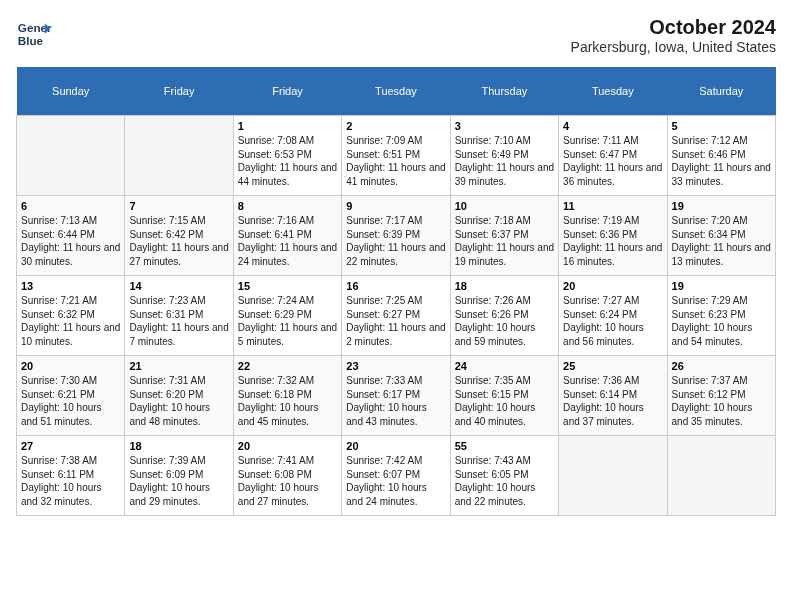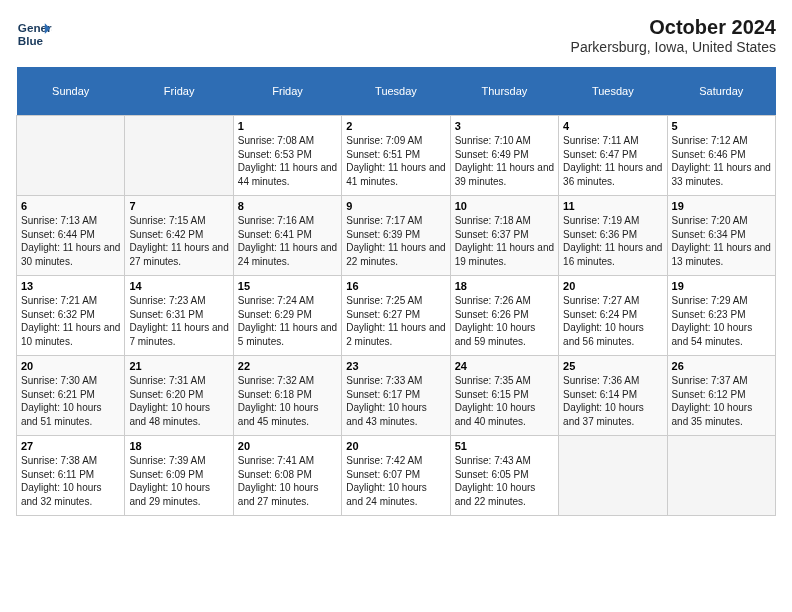--- a/index.html
+++ b/index.html
@@ -233,20 +233,20 @@
         </td>
         <td>
           <span class="day-number">20</span>
           <div class="day-info">Sunrise: 7:41 AM<br>Sunset: 6:08 PM<br>Daylight: 10 hours and 27 minutes.</div>
         </td>
         <td>
           <span class="day-number">20</span>
           <div class="day-info">Sunrise: 7:42 AM<br>Sunset: 6:07 PM<br>Daylight: 10 hours and 24 minutes.</div>
         </td>
         <td>
-          <span class="day-number">51</span>
+          <span class="day-number">55</span>
           <div class="day-info">Sunrise: 7:43 AM<br>Sunset: 6:05 PM<br>Daylight: 10 hours and 22 minutes.</div>
         </td>
         <td class="empty"></td>
         <td class="empty"></td>
       </tr>
     </tbody>
 </table>
 
 </body></html>

